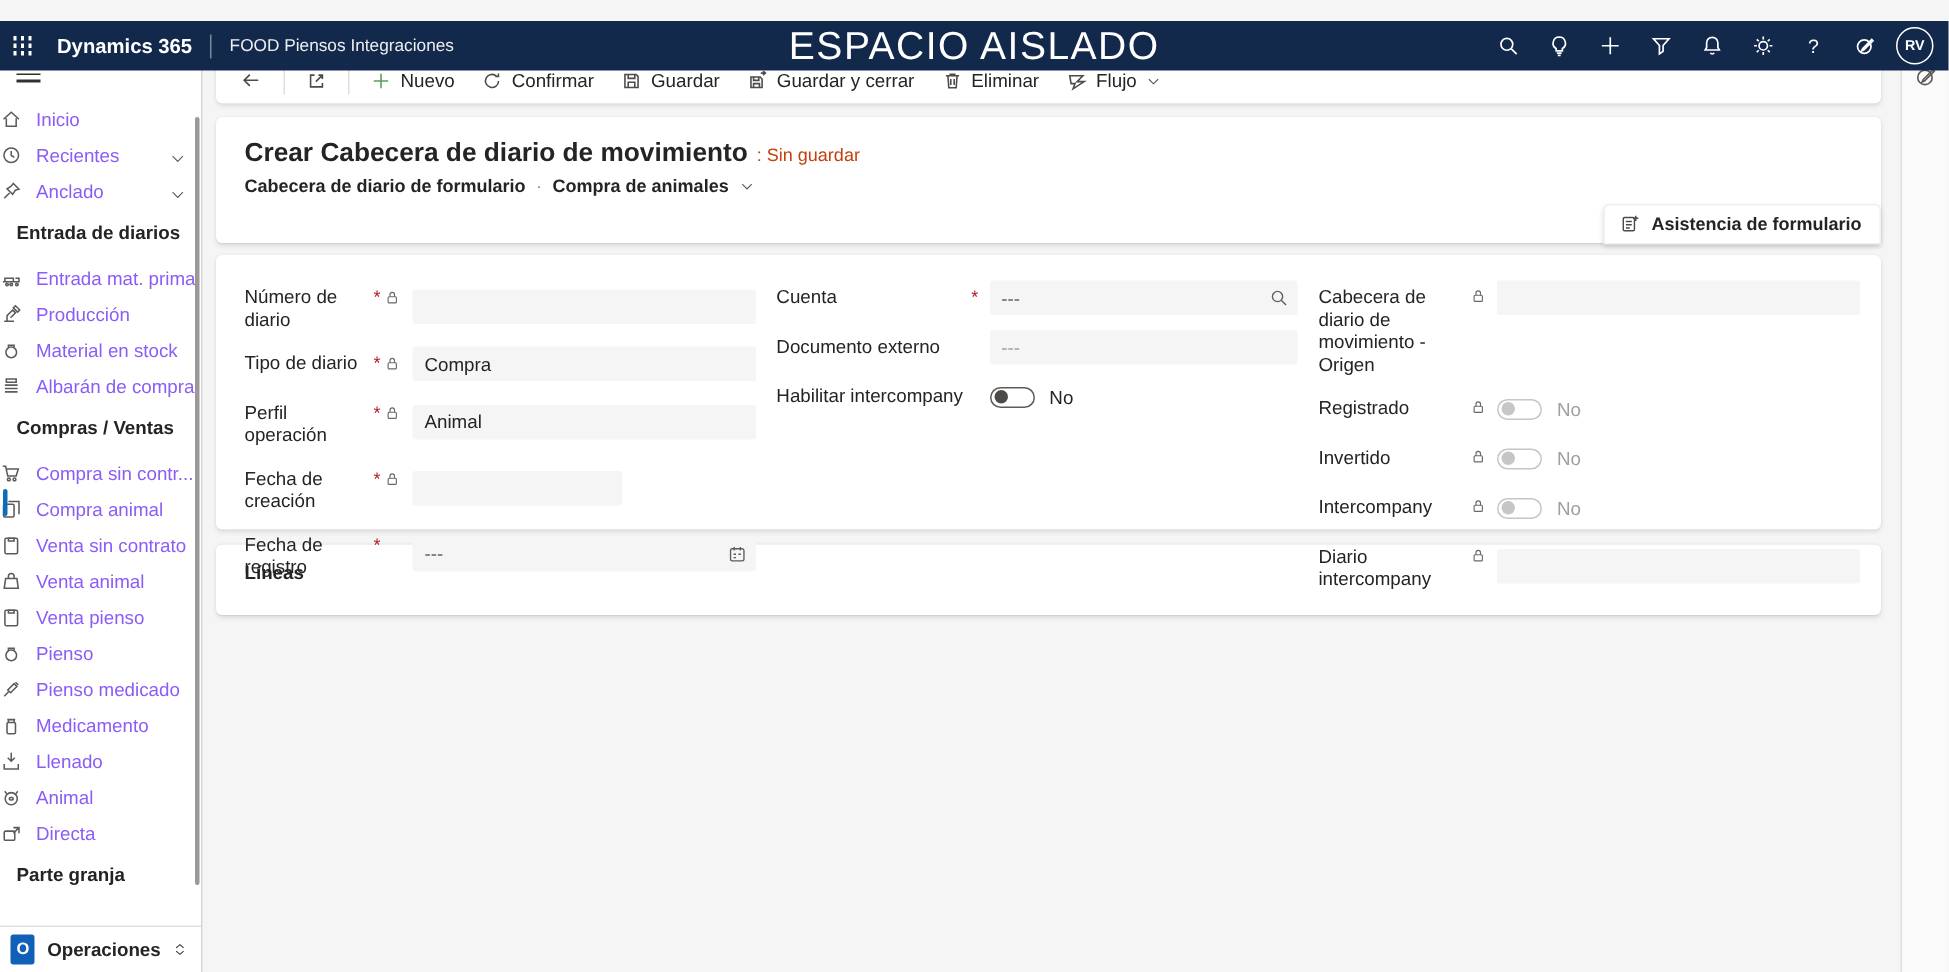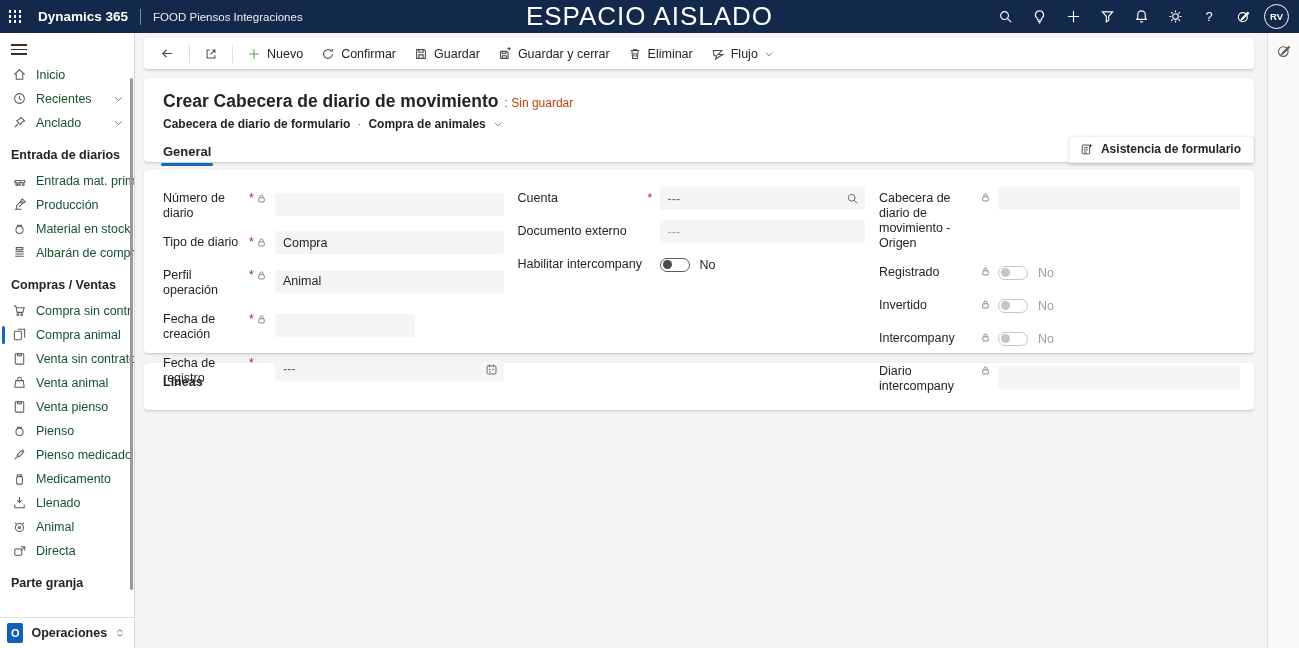--- a/index.html
+++ b/index.html
@@ -1,20 +1,20 @@
 <!DOCTYPE html>
 <html><head>
 <meta charset="utf-8">
 <style>
   * { margin:0; padding:0; box-sizing:border-box; }
   html,body { width:1299px; height:648px; overflow:hidden; background:#f5f5f5;
     font-family:"Liberation Sans", sans-serif; font-size:12.5px; color:#242424; }
 
   
-  .topbar { position:absolute; left:0; top:0; width:1299px; height:33px;
+  .topbar { position:absolute; left:0; top:14px; width:1299px; height:33px;
     background:#13294b; display:flex; align-items:center; color:#fff; z-index:50; }
   .waffle { width:30px; height:33px; display:flex; align-items:center; justify-content:center; cursor:pointer; }
   .waffle-grid { width:13px; height:13px; display:grid; grid-template-columns:repeat(3,1fr); gap:2.5px; }
   .waffle-grid i { background:#fff; width:2.5px; height:2.5px; }
   .brand { font-weight:bold; font-size:13.5px; margin-left:8px; white-space:nowrap; }
   .env-div { width:1px; height:16px; background:rgba(255,255,255,.45); margin:0 12px; }
   .env { font-size:11.5px; color:rgba(255,255,255,.92); white-space:nowrap; }
   .center-title { position:absolute; left:0; right:0; text-align:center; font-size:26px;
     font-weight:300; letter-spacing:1px; pointer-events:none; }
   .tb-icons { margin-left:auto; display:flex; align-items:center; gap:0; z-index:2; }
@@ -24,22 +24,22 @@
   .avatar { width:25px; height:25px; border:1.4px solid #fff; border-radius:50%;
     display:flex; align-items:center; justify-content:center; font-size:9.5px; font-weight:bold;
     margin:0 10px 0 4px; cursor:pointer; }
 
   
   .sidebar { position:absolute; left:0; top:33px; width:135px; bottom:0; background:#fff;
     border-right:1px solid #d6d4d2; overflow:hidden; }
   .sb-scroll { position:absolute; right:1px; top:45px; width:3px; height:512px; background:#9b9997; border-radius:2px; }
   .hamburger { margin:11px 0 8px 11px; cursor:pointer; width:16px; }
   .hamburger div { height:1.6px; background:#323130; margin:3px 0; }
-  .nav-item { height:24px; display:flex; align-items:center; gap:9px; padding-left:12px;
-    cursor:pointer; position:relative; color:#14532d; white-space:nowrap; }
+  .nav-item { height:24px; display:flex; align-items:flex-end; gap:9px; 
+    cursor:pointer; position:relative; color:#8b5cf6; white-space:nowrap; }
   .nav-item svg { flex:0 0 auto; stroke:#5d5a58; fill:none; stroke-width:1.1; }
   .nav-item .chev { margin-left:auto; margin-right:10px; }
   .nav-item.sel::before { content:""; position:absolute; left:2px; top:3px; bottom:3px;
     width:3px; background:#0f6cbd; border-radius:2px; }
   .nav-sec { font-weight:bold; font-size:12.5px; padding:13px 0 7px 11px; white-space:nowrap; }
   .sb-footer { position:absolute; left:0; right:0; bottom:0; height:31px; border-top:1px solid #e1dfdd;
     background:#fff; display:flex; align-items:center; gap:8px; padding-left:7px; cursor:pointer; }
   .ops-tile { width:20px; height:20px; background:#1160b7; border-radius:2px; color:#fff;
     font-weight:bold; font-size:11px; display:flex; align-items:center; justify-content:center; }
   .sb-footer b { font-size:12.5px; }
@@ -402,23 +402,20 @@
       <span class="h-status">: Sin guardar</span>
     </div>
     <div class="h-sub">
       <b>Cabecera de diario de formulario</b>
       <span class="dot">·</span>
       <b>Compra de animales</b>
       <svg width="10" height="10" viewBox="0 0 16 16">
           <path d="M3 6l5 5 5-5"></path>
         </svg>
     </div>
-    <div class="tabrow">
-      <div class="tab">General</div>
-    </div>
     <div class="assist-btn">
       <svg width="14" height="14" viewBox="0 0 16 16">
           <rect x="2.5" y="3.5" width="8.5" height="10" rx="1"></rect>
           <path d="M4.5 6.5h4.5M4.5 9h4.5M4.5 11.5h3M12 2v4M10 4h4"></path>
         </svg>
       <span>Asistencia de formulario</span>
     </div>
   </div>
 
   <div class="card formcard">

